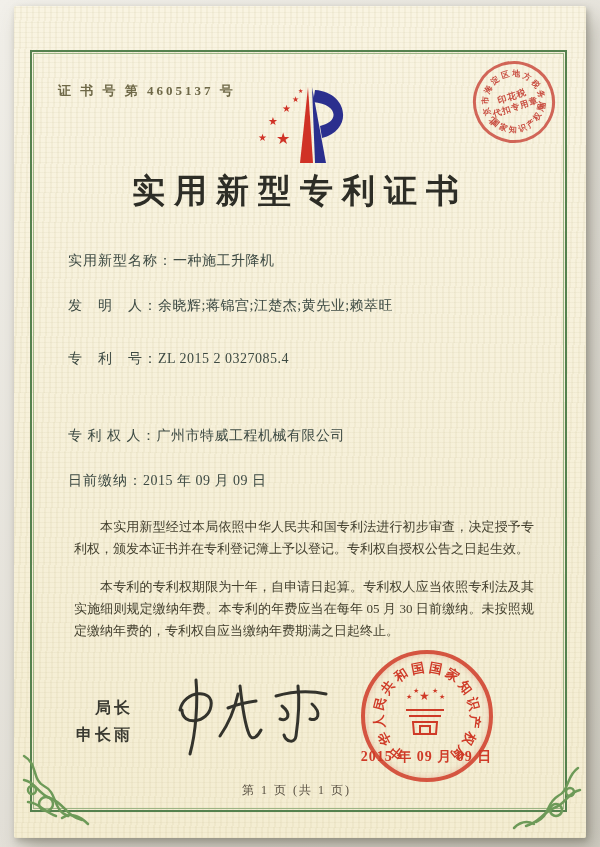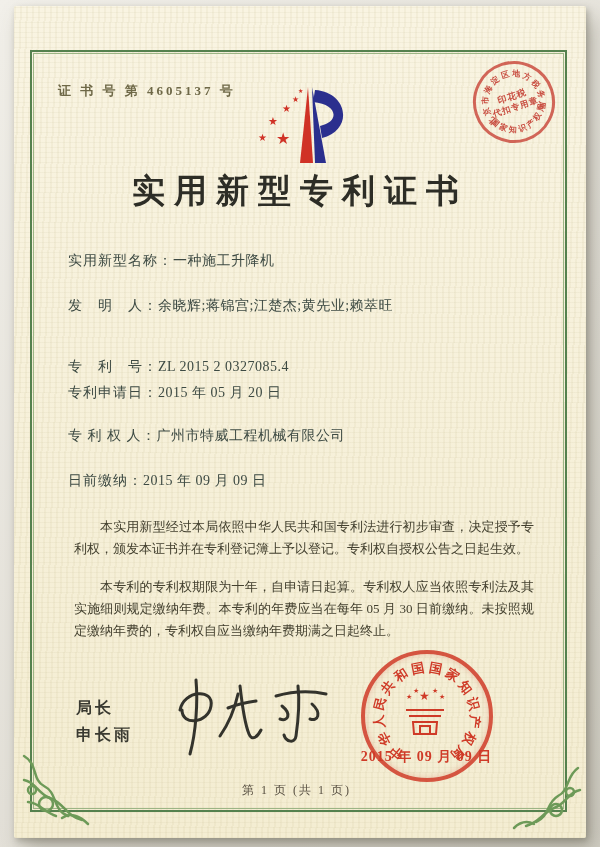--- a/index.html
+++ b/index.html
@@ -20,21 +20,21 @@
   .logo{position:absolute;left:228px;top:78px;width:110px;height:82px;}
   .title{position:absolute;left:0;top:163px;width:572px;text-align:center;
     font-size:33px;font-weight:700;letter-spacing:9px;color:#2d2d26;}
   .frow{position:absolute;left:54px;width:480px;font-size:14px;color:#3d4a43;
     letter-spacing:.5px;white-space:nowrap;}
   .frow .lab{letter-spacing:1px;}
   .paras{position:absolute;left:44px;top:494px;width:492px;font-size:13px;
     line-height:22px;color:#43402f;text-align:justify;}
   .paras p{margin:16px;text-indent:2em;}
   .signer{position:absolute;left:62px;top:688px;font-size:16px;font-weight:600;
-    letter-spacing:3px;color:#3a3a31;line-height:27px;}
+    letter-spacing:3px;color:#3a3a31;line-height:27px;text-align:right;}
   .sig{position:absolute;left:150px;top:668px;width:180px;height:84px;}
   .seal{position:absolute;left:347px;top:644px;width:124px;height:124px;
     border-radius:50%;border:4px solid rgba(207,58,39,.85);
     box-shadow:inset 0 0 6px rgba(207,58,39,.25);}
   .seal-ring{position:absolute;inset:0;font-size:13px;font-weight:700;color:#cf3a27;}
   .emblem{position:absolute;left:31px;top:30px;width:58px;height:58px;}
   .seal-date{position:absolute;left:330px;top:742px;width:165px;text-align:center;
     font-size:14px;font-weight:700;color:#cf3a27;letter-spacing:1px;}
   .stamp{position:absolute;left:459px;top:55px;width:76px;height:76px;
     border-radius:50%;border:3px solid rgba(199,62,50,.85);transform:rotate(-18deg);
@@ -76,25 +76,22 @@
   </div>
 
   <div class="title">实用新型专利证书</div>
 
   <div class="frow" style="top:246px">
     <span class="lab">实用新型名称：</span><span>一种施工升降机</span>
   </div>
   <div class="frow" style="top:291px">
     <span class="lab">发　明　人：</span><span>余晓辉;蒋锦宫;江楚杰;黄先业;赖萃旺</span>
   </div>
-  <div class="frow" style="top:352px">
+  <div class="frow" style="top:344px">
     <span class="lab">专　利　号：</span><span>ZL 2015 2 0327085.4</span>
-  </div>
-  <div class="frow" style="top:378px">
-    <span class="lab">专利申请日：</span><span>2015 年 05 月 20 日</span>
   </div>
   <div class="frow" style="top:421px">
     <span class="lab">专 利 权 人：</span><span>广州市特威工程机械有限公司</span>
   </div>
   <div class="frow" style="top:466px">
     <span class="lab">日前缴纳：</span><span>2015 年 09 月 09 日</span>
   </div>
 
   <div class="paras">
     <p>本实用新型经过本局依照中华人民共和国专利法进行初步审查，决定授予专利权，颁发本证书并在专利登记簿上予以登记。专利权自授权公告之日起生效。</p>

